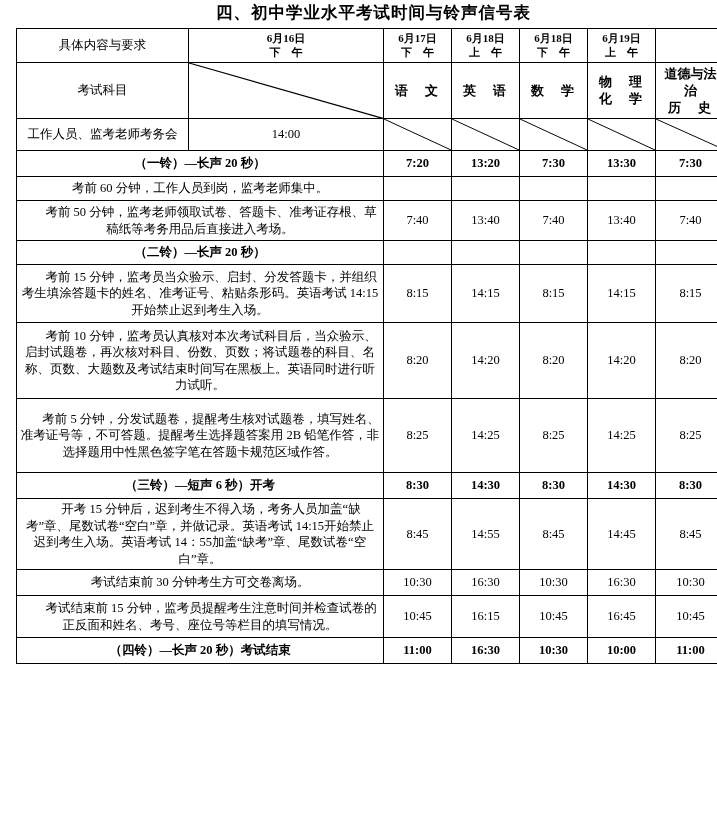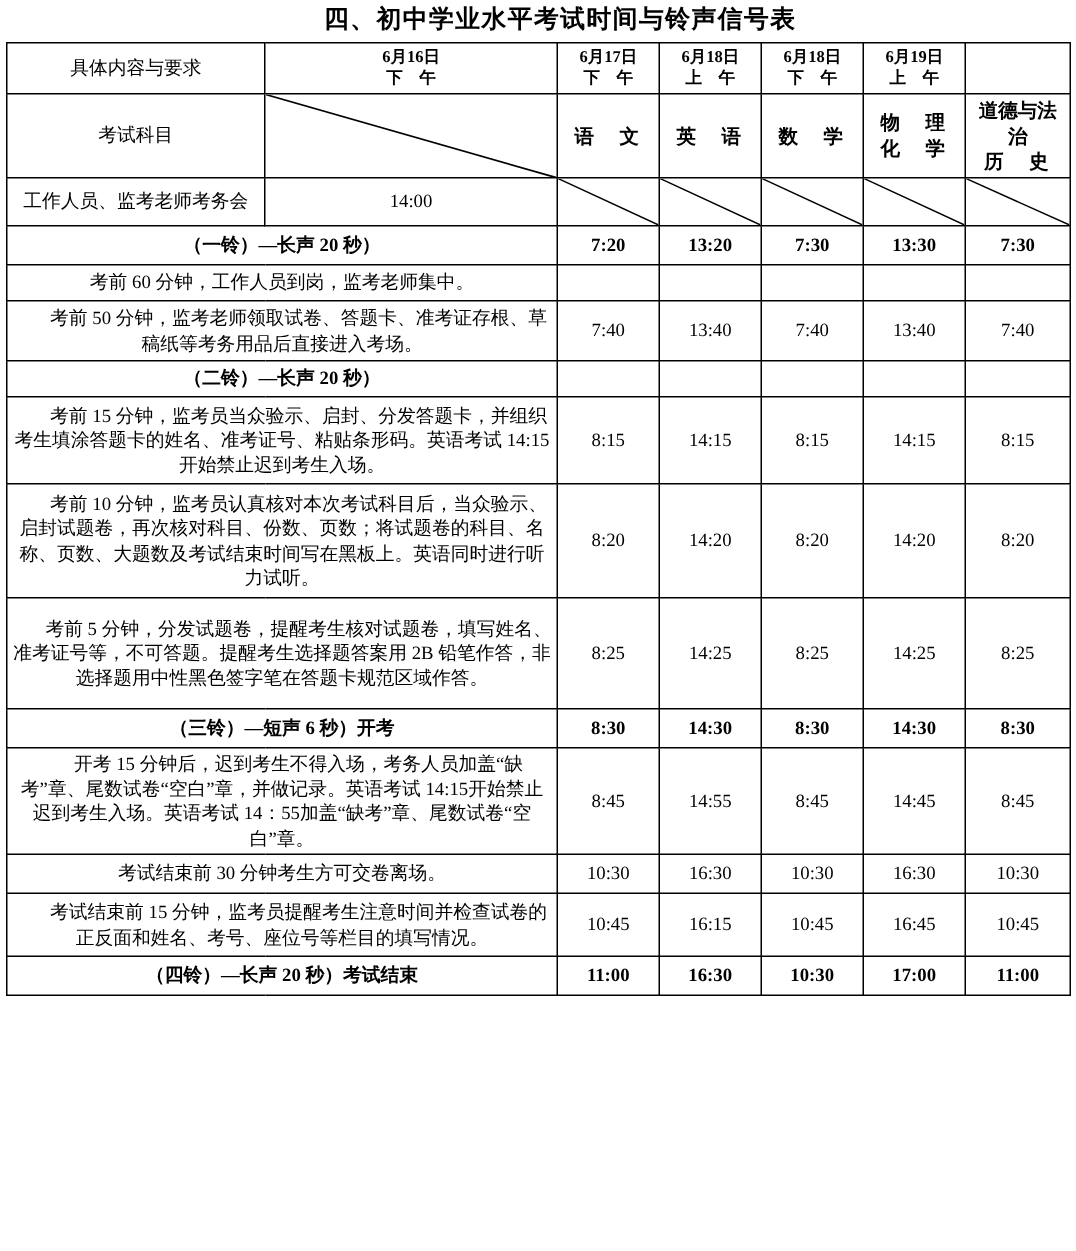--- a/index.html
+++ b/index.html
@@ -12,21 +12,21 @@
     height: 834px;
     font-family: "Liberation Serif", "DejaVu Serif", serif;
     color: #000000;
     overflow: hidden;
   }
   .page {
     width: 717px;
     height: 834px;
     position: relative;
     box-sizing: border-box;
-    padding: 0 4px;
+    padding: 0 16px;
     border-radius: 28px;
   }
   .doc-title {
     font-family: "Liberation Sans", "DejaVu Sans", sans-serif;
     font-weight: bold;
     font-size: 16.5px;
     text-align: center;
     letter-spacing: 1px;
     padding: 2px 0 4px 0;
     margin-left: 30px;
@@ -302,18 +302,18 @@
         <td class="time-plain">10:45</td>
         <td class="time-plain">16:45</td>
         <td class="time-plain">10:45</td>
       </tr>
 
       <tr style="height:26px;">
         <td colspan="2" class="txt-center-bold">（四铃）—长声 20 秒）考试结束</td>
         <td class="time-bold">11:00</td>
         <td class="time-bold">16:30</td>
         <td class="time-bold">10:30</td>
-        <td class="time-bold">17:00</td>
+        <td class="time-bold">10:00</td>
         <td class="time-bold">11:00</td>
       </tr>
     </tbody>
   </table>
 </div>
 
 </body></html>

